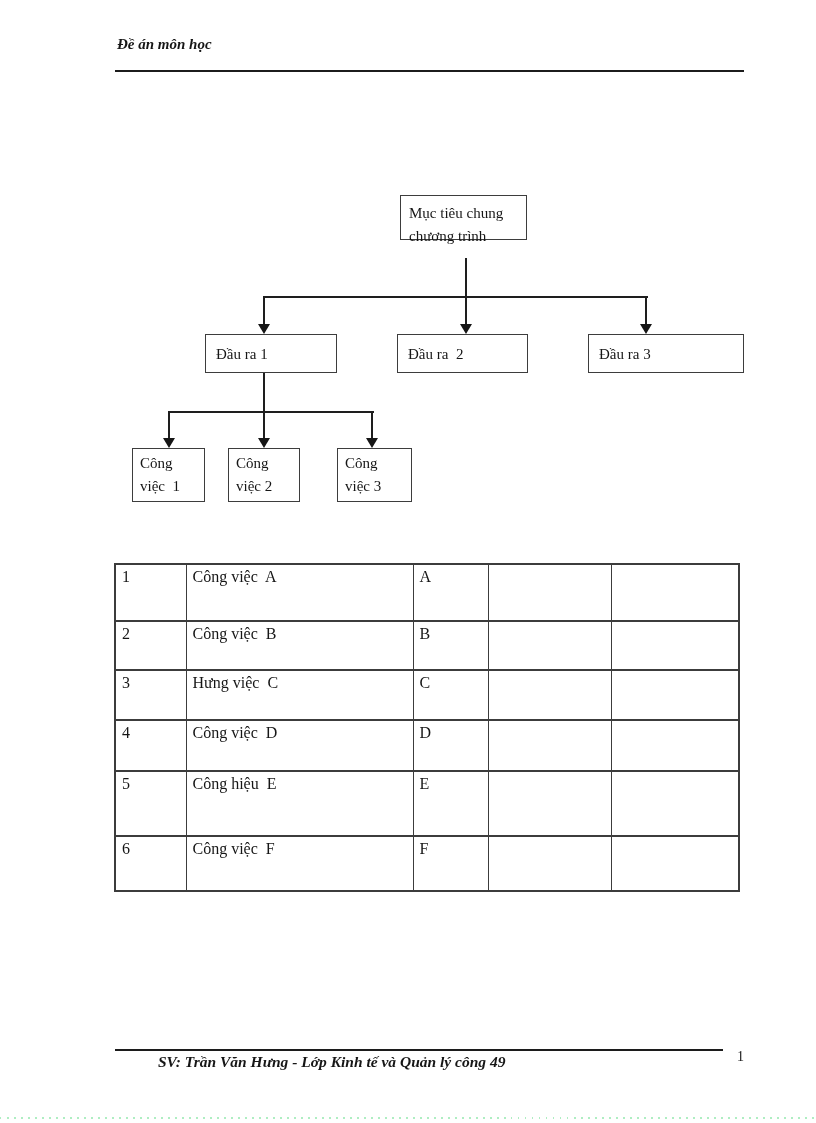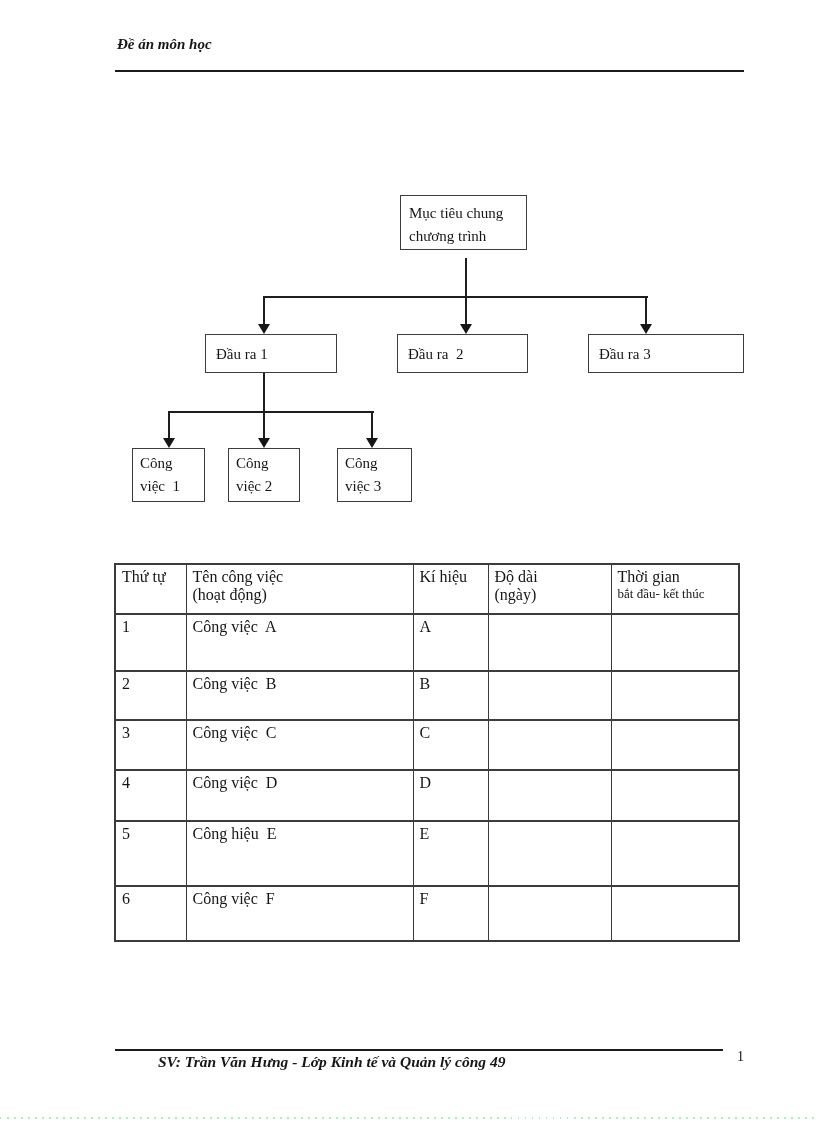--- a/index.html
+++ b/index.html
@@ -39,21 +39,21 @@
   .step2-heading { left: 118px; top: 531px; }
 
   
   .fc-box {
     position: absolute;
     border: 1.5px solid #3d3d3d;
     background: #ffffff;
     font-size: 15px;
     line-height: 1.5;
   }
-  .fc-root { left: 400px; top: 195px; width: 127px; height: 55px; padding: 6px 6px 0 8px; }
+  .fc-root { left: 400px; top: 195px; width: 127px; height: 45px; padding: 6px 6px 0 8px; }
   .fc-out  { top: 334px; height: 39px; padding: 8px 0 0 10px; }
   .fc-out1 { left: 205px; width: 132px; }
   .fc-out2 { left: 397px; width: 131px; }
   .fc-out3 { left: 588px; width: 156px; }
   .fc-task { top: 448px; height: 54px; padding: 3px 0 0 7px; line-height: 1.5; }
   .fc-task1 { left: 132px; width: 73px; }
   .fc-task2 { left: 228px; width: 72px; }
   .fc-task3 { left: 337px; width: 75px; }
 
   .fc-line { position: absolute; background: #1e1e1e; }
@@ -158,49 +158,37 @@
   <div class="abs work-table-wrap">
     <table class="work-table">
       <colgroup>
         <col style="width:71px">
           <col style="width:227px">
           <col style="width:75px">
           <col style="width:123px">
           <col style="width:128px">
       </colgroup>
       <tbody>
-          <tr class="hdr">
-        <th class="pre">Thứ tự</th>
-        <th class="c-center pre">Tên công việc
-(hoạt động)</th>
-        <th class="pre">Kí hiệu</th>
-        <th class="c-center pre">Độ dài
-(ngày)</th>
-        <th>
-          <div class="pre">Thời gian</div>
-          <div class="time-sub pre">bắt đầu- kết thúc</div>
-        </th>
-      </tr>
       <tr class="r1">
         <td class="pre">1</td>
         <td class="pre">Công việc  A</td>
         <td class="pre">A</td>
         <td class="pre"></td>
         <td class="pre"></td>
       </tr>
       <tr class="r2">
         <td class="pre">2</td>
         <td class="pre">Công việc  B</td>
         <td class="pre">B</td>
         <td class="pre"></td>
         <td class="pre"></td>
       </tr>
       <tr class="r3">
         <td class="pre">3</td>
-        <td class="pre">Công việc  C</td>
+        <td class="pre">Hưng việc  C</td>
         <td class="pre">C</td>
         <td class="pre"></td>
         <td class="pre"></td>
       </tr>
       <tr class="r4">
         <td class="pre">4</td>
         <td class="pre">Công việc  D</td>
         <td class="pre">D</td>
         <td class="pre"></td>
         <td class="pre"></td>

